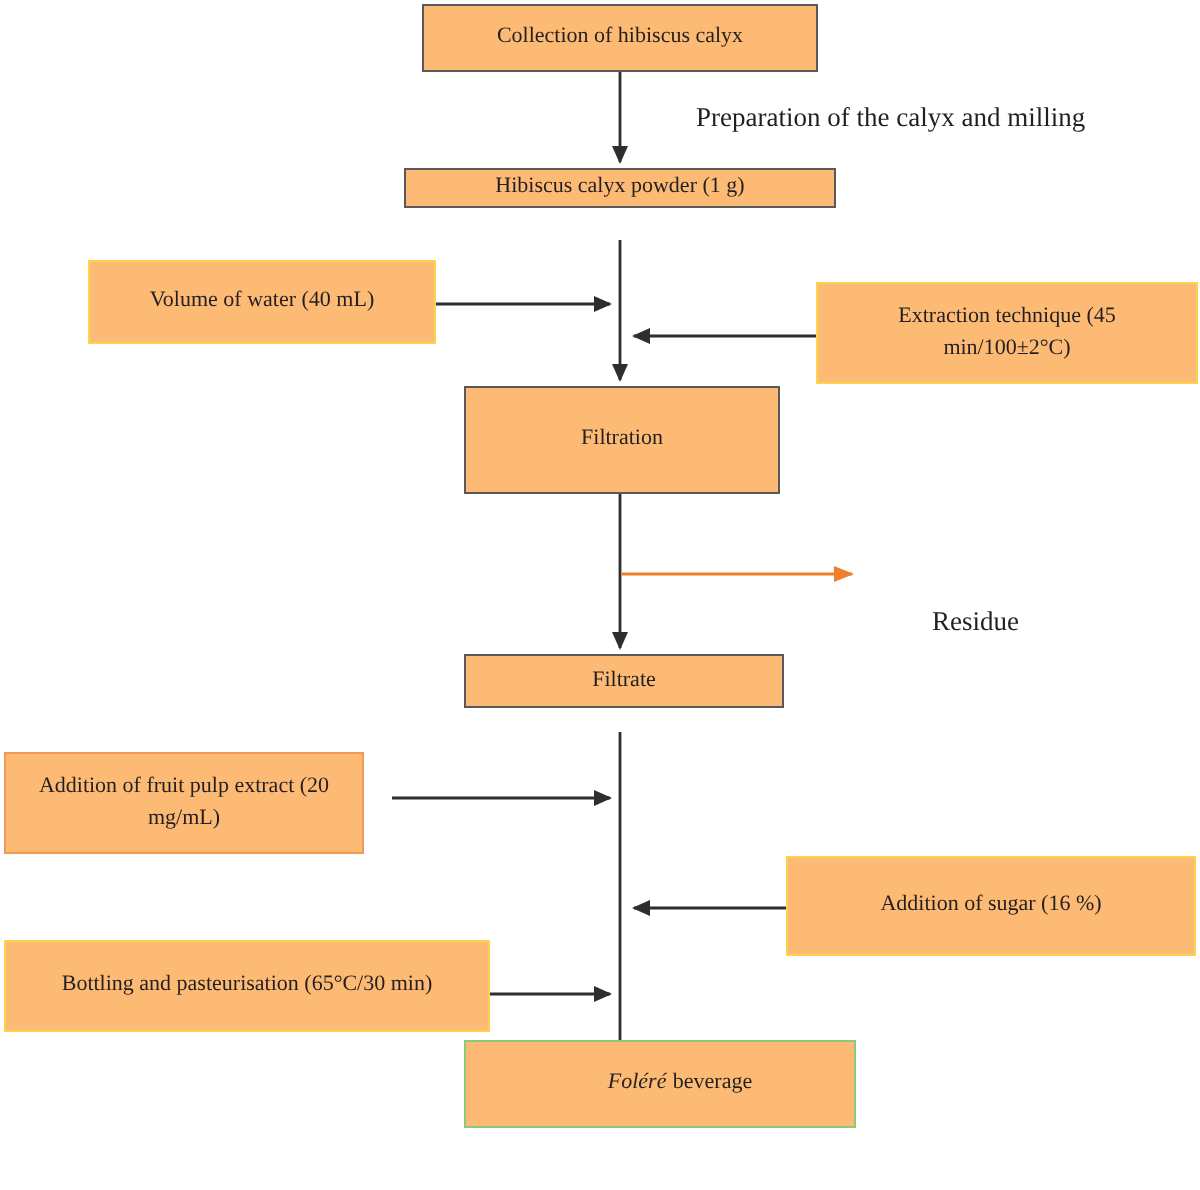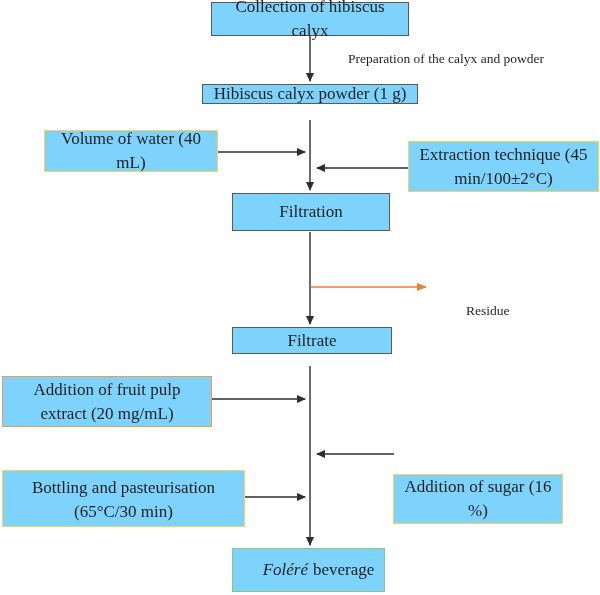--- a/index.html
+++ b/index.html
@@ -23,40 +23,40 @@
     width: 600px;
     height: 595px;
   }
   .box {
     position: absolute;
     box-sizing: border-box;
     display: flex;
     align-items: center;
     justify-content: center;
     text-align: center;
-    font-size: 17px;
+    font-size: 11px;
     line-height: 1.4;
-    background: #7dd3fc;
+    background: #fdba74;
     padding: 2px 8px;
   }
   .box.plain   { border: 1.3px solid #58595b; }
   .box.yellow  { border: 1.6px solid #fbd34f; }
   .box.orange  { border: 1.6px solid #f09a56; }
   .box.green   { border: 1.6px solid #8cc87a; }
 
   .collection  { left: 211px; top: 2px;   width: 198px; height: 34px; }
   .powder      { left: 202px; top: 84px;  width: 216px; height: 20px; }
   .water       { left: 44px;  top: 130px; width: 174px; height: 42px; }
   .extraction  { left: 408px; top: 141px; width: 191px; height: 51px; }
-  .filtration  { left: 232px; top: 193px; width: 158px; height: 38px; }
+  .filtration  { left: 232px; top: 193px; width: 158px; height: 54px; }
   .filtrate    { left: 232px; top: 327px; width: 160px; height: 27px; }
-  .fruit-pulp  { left: 2px;   top: 376px; width: 210px; height: 51px; }
-  .sugar       { left: 393px; top: 428px; width: 170px; height: 50px; margin-top: 46px; }
-  .bottling    { left: 2px;   top: 470px; width: 243px; height: 57px; align-items: flex-end; }
-  .folere      { left: 232px; top: 548px; width: 153px; height: 44px; padding-left: 28px; }
+  .fruit-pulp  { left: 2px;   top: 376px; width: 180px; height: 51px; }
+  .sugar       { left: 393px; top: 428px; width: 205px; height: 50px; }
+  .bottling    { left: 2px;   top: 470px; width: 243px; height: 46px; }
+  .folere      { left: 232px; top: 520px; width: 196px; height: 44px; padding-left: 28px; }
 
   .float-label {
     position: absolute;
     font-size: 13.5px;
     white-space: nowrap;
   }
   .prep-label    { left: 348px; top: 51px; }
   .residue-label { left: 466px; top: 279px; margin-top: 24px; }
 
   .italic { font-style: italic; }
@@ -86,21 +86,21 @@
     <line x1="310" y1="366" x2="310" y2="545" stroke="#2e2e2e" stroke-width="1.4" marker-end="url(#ah-dark)"></line>
     <line x1="196" y1="399" x2="305" y2="399" stroke="#2e2e2e" stroke-width="1.4" marker-end="url(#ah-dark)"></line>
     <line x1="394" y1="454" x2="317" y2="454" stroke="#2e2e2e" stroke-width="1.4" marker-end="url(#ah-dark)"></line>
     <line x1="245" y1="497" x2="305" y2="497" stroke="#2e2e2e" stroke-width="1.4" marker-end="url(#ah-dark)"></line>
   </svg>
 
   <div class="box plain collection">
     <span>Collection of hibiscus calyx</span>
   </div>
 
-  <div class="float-label prep-label">Preparation of the calyx and powder</div>
+  <div class="float-label prep-label">Preparation of the calyx and milling</div>
 
   <div class="box plain powder">
     <span>Hibiscus calyx powder (1 g)</span>
   </div>
 
   <div class="box yellow water">
     <span>Volume of water (40 mL)</span>
   </div>
 
   <div class="box yellow extraction">

